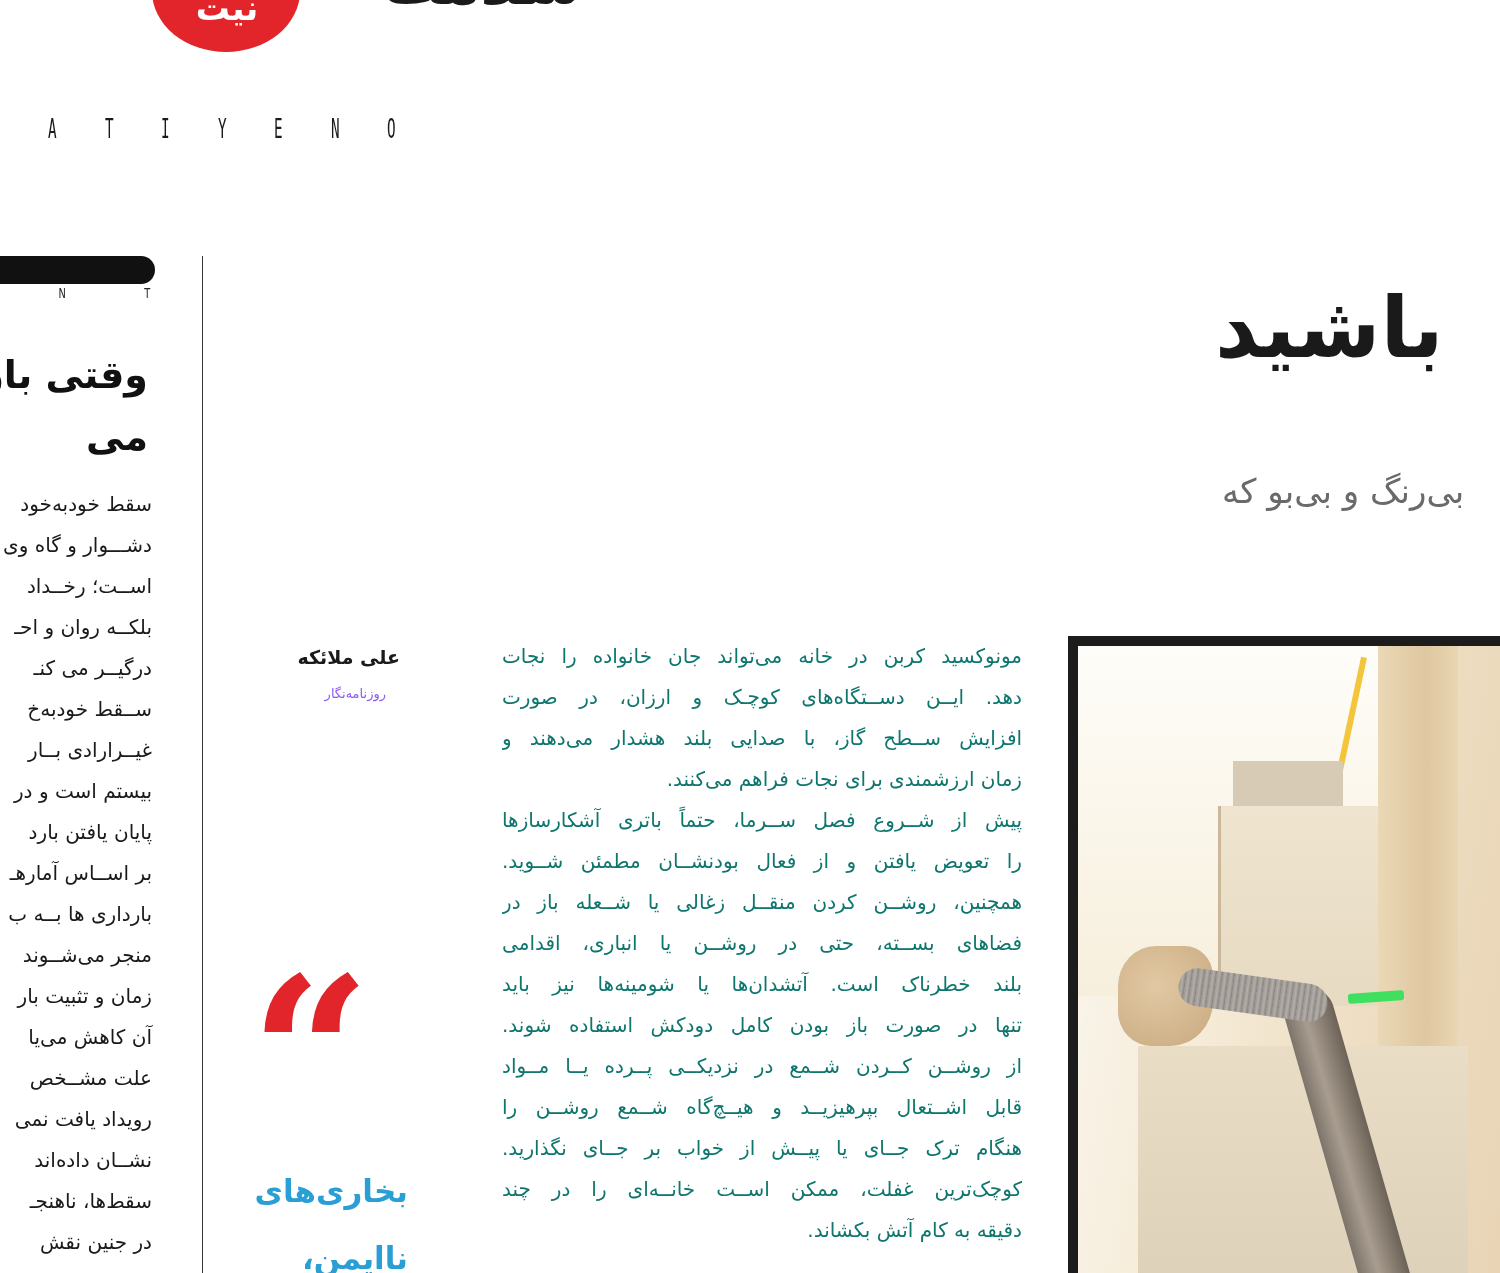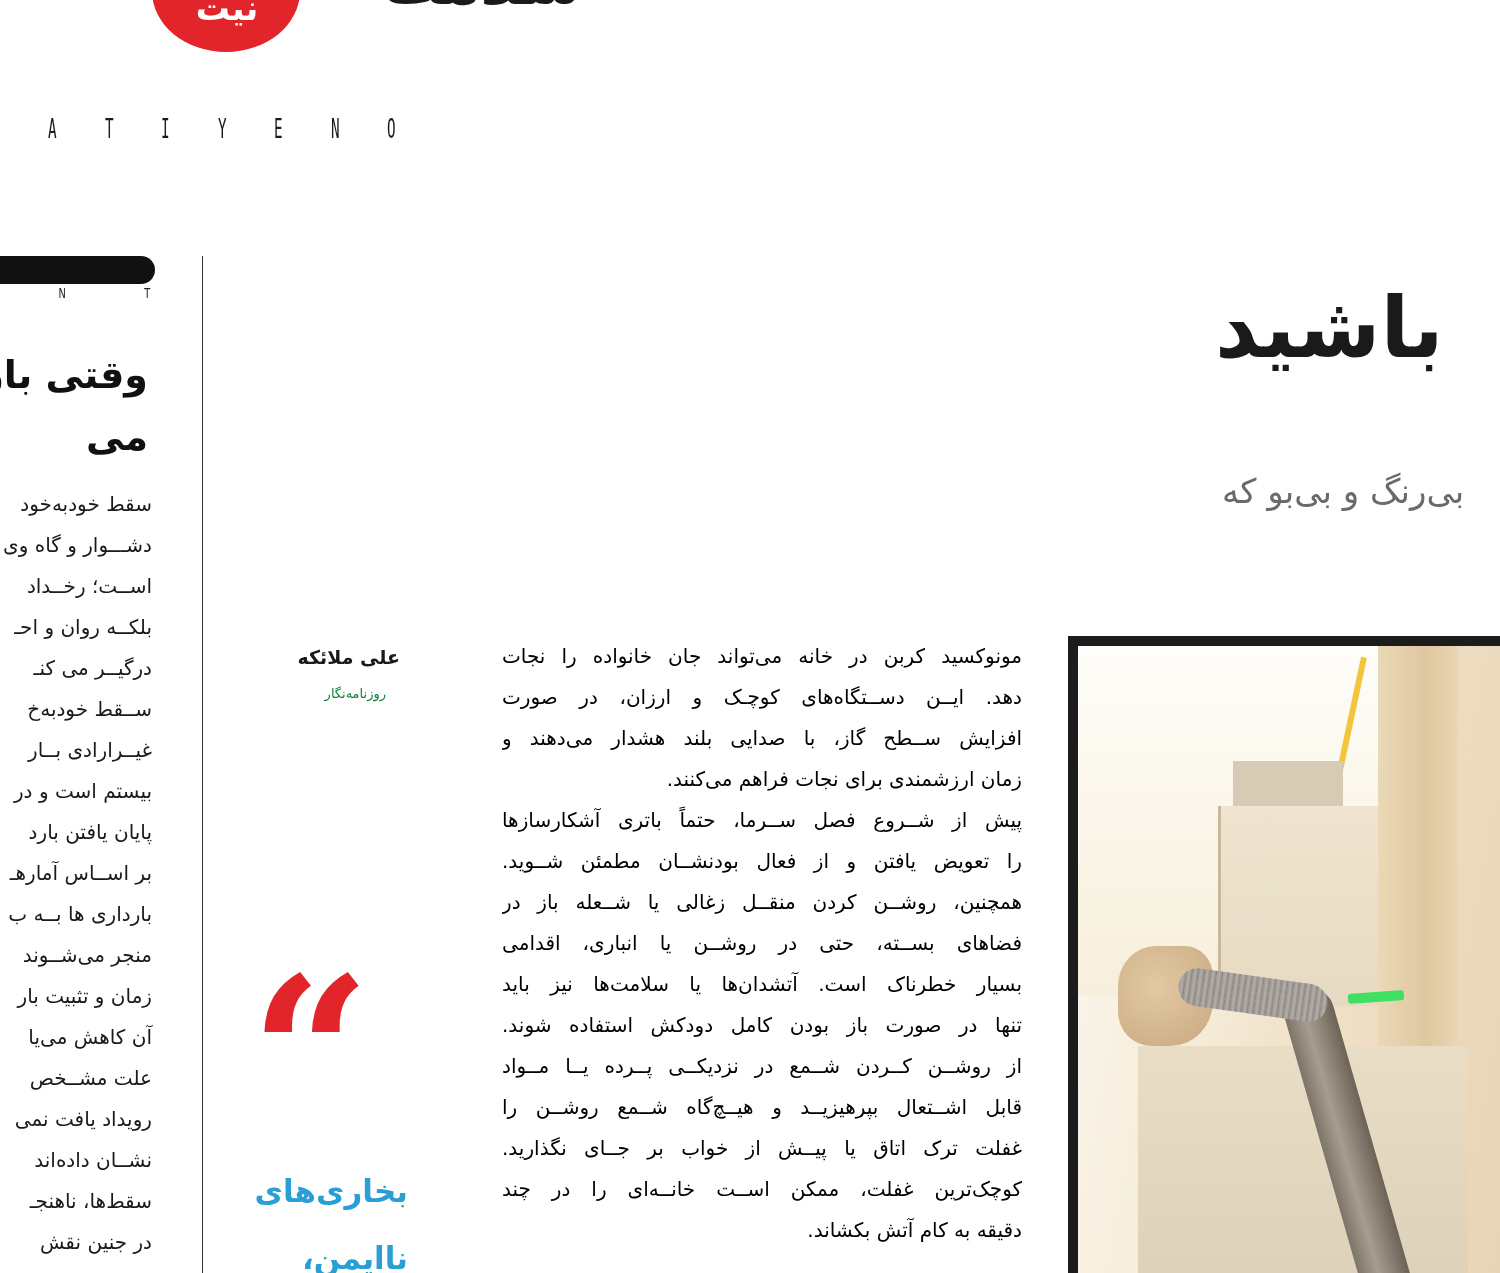--- a/index.html
+++ b/index.html
@@ -158,21 +158,21 @@
       color: #1a1a1a;
     }
     .byline-role {
       left: 280px; top: 682px;
       width: 106px;
       direction: rtl;
       text-align: right;
       font-family: "DejaVu Sans", sans-serif;
       font-size: 13px;
       line-height: 24px;
-      color: #15803d;
+      color: #8b5cf6;
     }
 
     
     .quote-mark {
       left: 250px; top: 940px;
       width: 120px; height: 150px;
       font-family: "DejaVu Serif", serif;
       font-weight: bold;
       font-size: 210px;
       line-height: 230px;
@@ -197,21 +197,21 @@
       width: 520px;
       direction: rtl;
       text-align: justify;
       text-align-last: justify;
     }
     .article-body .line {
       font-family: "DejaVu Sans", sans-serif;
       font-size: 20px;
       line-height: 41px;
       height: 41px;
-      color: #000000;
+      color: #0f766e;
       white-space: nowrap;
       overflow: hidden;
       text-align: justify;
       text-align-last: justify;
     }
     .article-body .line.last {
       text-align-last: right;
     }
 
     
@@ -362,25 +362,25 @@
 
 <div class="abs article-body">
   <div class="line">مونوکسید کربن در خانه می‌تواند جان خانواده را نجات</div>
   <div class="line">دهد. ایــن دســتگاه‌های کوچـک و ارزان، در صورت</div>
   <div class="line">افزایش ســطح گاز، با صدایی بلند هشدار می‌دهند و</div>
   <div class="line last">زمان ارزشمندی برای نجات فراهم می‌کنند.</div>
   <div class="line">پیش از شــروع فصل ســرما، حتماً باتری آشکارسازها</div>
   <div class="line">را تعویض یافتن و از فعال بودنشــان مطمئن شــوید.</div>
   <div class="line">همچنین، روشــن کردن منقــل زغالی یا شــعله باز در</div>
   <div class="line">فضاهای بســته، حتی در روشــن یا انباری، اقدامی</div>
-  <div class="line">بسیار خطرناک است. آتشدان‌ها یا سلامت‌ها نیز باید</div>
+  <div class="line">بلند خطرناک است. آتشدان‌ها یا شومینه‌ها نیز باید</div>
   <div class="line">تنها در صورت باز بودن کامل دودکش استفاده شوند.</div>
   <div class="line">از روشــن کــردن شــمع در نزدیکــی پــرده یــا مــواد</div>
   <div class="line">قابل اشــتعال بپرهیزیــد و هیــچ‌گاه شــمع روشــن را</div>
-  <div class="line">غفلت ترک اتاق یا پیــش از خواب بر جــای نگذارید.</div>
+  <div class="line">هنگام ترک جــای یا پیــش از خواب بر جــای نگذارید.</div>
   <div class="line">کوچک‌ترین غفلت، ممکن اســت خانــه‌ای را در چند</div>
   <div class="line last">دقیقه به کام آتش بکشاند.</div>
 </div>
 
 <div class="abs photo-frame" title="flexible metal heater flue pipe entering a wall opening next to a window, with a green lighter on the sill">
   <div class="window-pane"></div>
   <div class="yellow-pipe"></div>
   <div class="panel-top"></div>
   <div class="panel"></div>
   <div class="door-jamb"></div>

